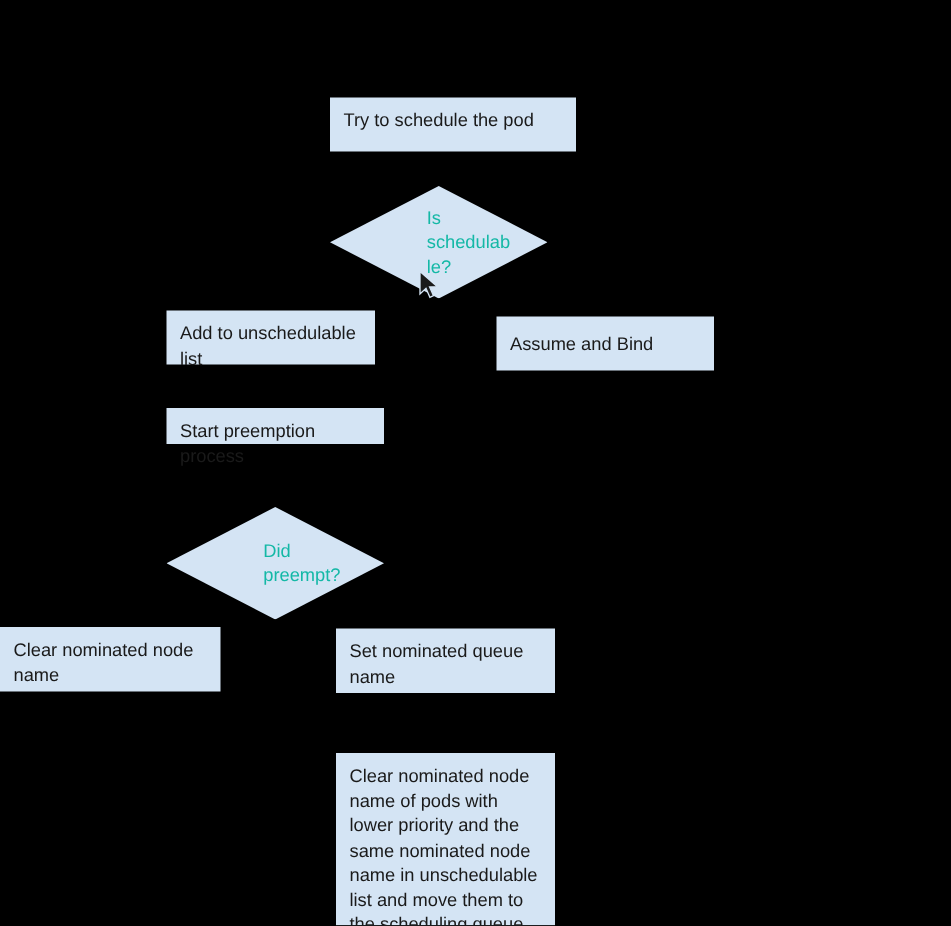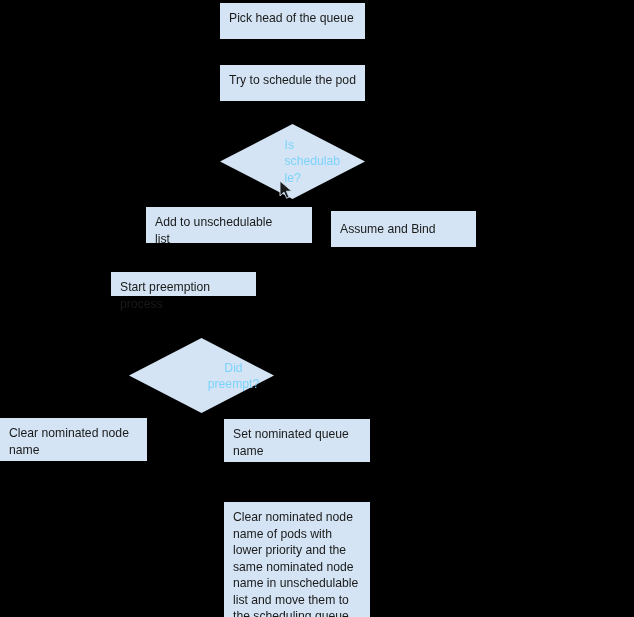--- a/index.html
+++ b/index.html
@@ -43,64 +43,61 @@
   }
   .diamond .dlabel {
     position: absolute;
     left: 50%;
     top: 50%;
     transform: translate(0, -50%);
     margin-left: -8px;
     width: 80px;
     font-size: 12.2px;
     line-height: 16.5px;
-    color: #7dd3fc;
+    color: #14b8a6;
     white-space: pre-line;
   }
   .cursor {
     position: absolute;
     pointer-events: none;
   }
   .textblock { white-space: pre-line; }
 </style>
 </head>
 <body>
 
 <div id="canvas">
 
-  <div class="node box" style="left:220px; top:3px; width:145px; height:36px;">
-    <span class="textblock">Pick head of the queue</span>
-  </div>
 
-  <div class="node box" style="left:220px; top:65px; width:145px; height:36px;">
+  <div class="node box" style="left:220px; top:65px; width:164px; height:36px;">
     <span class="textblock">Try to schedule the pod</span>
   </div>
 
   <div class="node diamond" style="left:220px; top:124px; width:145px; height:75px;">
     <div class="shape"></div>
     <span class="dlabel">Is
 schedulab
 le?</span>
   </div>
 
-  <div class="node box" style="left:111px; top:207px; width:166px; height:36px;margin-left:35px;">
+  <div class="node box" style="left:111px; top:207px; width:139px; height:36px;">
     <span class="textblock">Add to unschedulable
 list</span>
   </div>
 
   <div class="node box centered" style="left:331px; top:211px; width:145px; height:36px;">
     <span class="textblock">Assume and Bind</span>
   </div>
 
   <div class="node box" style="left:111px; top:272px; width:145px; height:24px;">
     <span class="textblock">Start preemption
 process</span>
   </div>
 
-  <div class="node diamond" style="left:129px; top:338px; width:145px; height:75px;text-align:center;">
+  <div class="node diamond" style="left:111px; top:338px; width:145px; height:75px;">
     <div class="shape"></div>
     <span class="dlabel">Did
 preempt?</span>
   </div>
 
   <div class="node box" style="left:0px; top:418px; width:147px; height:43px;">
     <span class="textblock">Clear nominated node
 name</span>
   </div>
 

